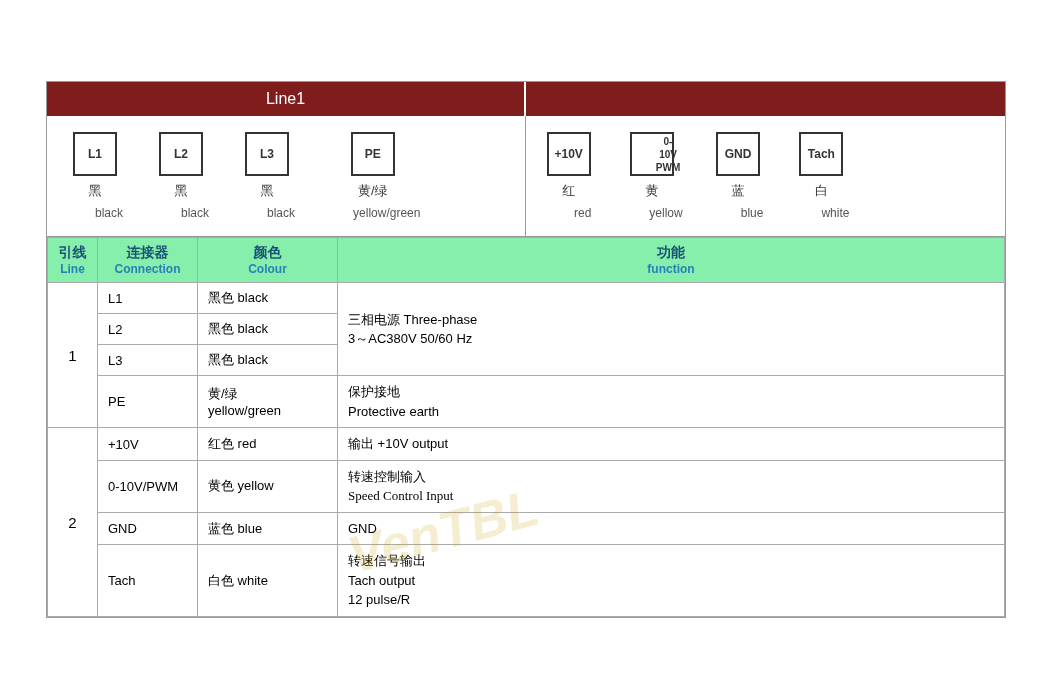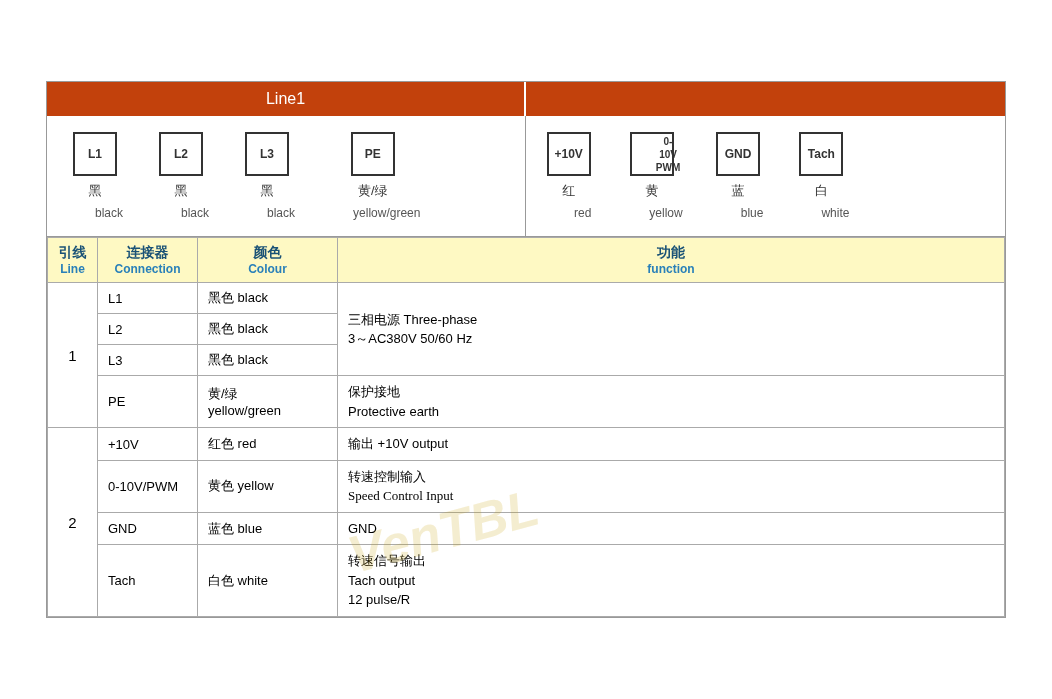--- a/index.html
+++ b/index.html
@@ -13,21 +13,21 @@
       width: 1052px;
     }
     .outer-container {
       width: 960px;
       border: 1px solid #999;
       font-size: 13px;
     }
     
     .header-row {
       display: flex;
-      background: #c2410c;
+      background: #7f1d1d;
     }
     .header-line1, .header-line2 {
       color: white;
       font-size: 16px;
       text-align: center;
       padding: 8px 0;
       font-weight: normal;
     }
     .header-line1 {
       width: 50%;
@@ -97,21 +97,21 @@
     table {
       width: 100%;
       border-collapse: collapse;
     }
     th, td {
       border: 1px solid #aaa;
       padding: 6px 10px;
       vertical-align: middle;
     }
     .col-header {
-      background: #fef9c3;
+      background: #86efac;
       color: #1a5276;
       font-weight: bold;
     }
     .col-header .cn {
       font-size: 14px;
     }
     .col-header .en {
       font-size: 12px;
       color: #2980b9;
     }

